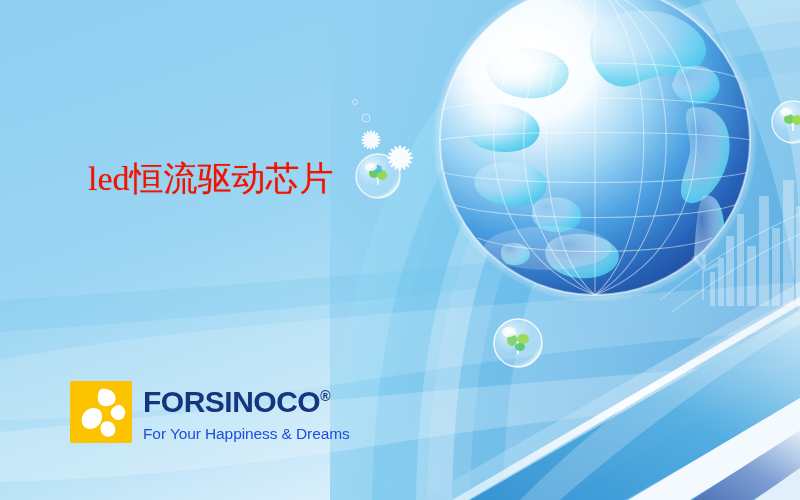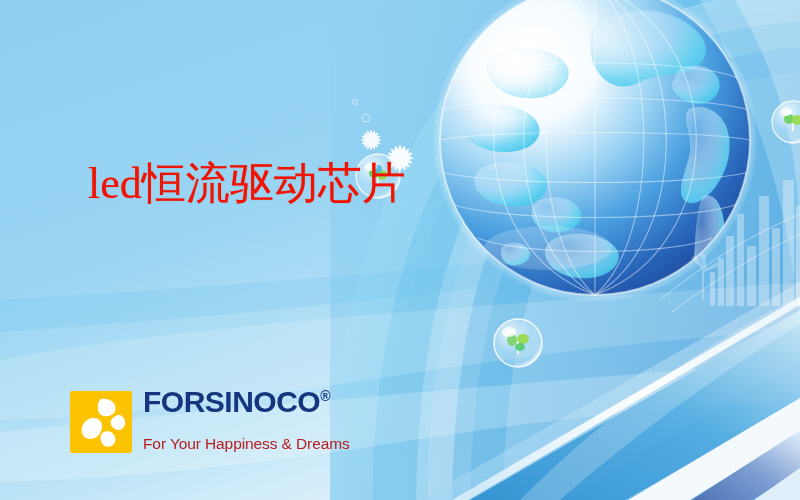--- a/index.html
+++ b/index.html
@@ -19,36 +19,36 @@
   
   #title-block{
     position:absolute;
     left:88px;top:162px;
     width:420px;
     z-index:40;
   }
   .title-line{
     color:#f01400;
     font-family:"Liberation Serif","DejaVu Serif",serif;
-    font-size:44px;
+    font-size:34px;
     line-height:1.0;
     white-space:nowrap;
     letter-spacing:0px;
     text-shadow:0 0 1px rgba(240,20,0,.45);
   }
   #title-line-1{margin:0 0 28px 0;}
   #title-line-2{margin:0 0 0 14px;}
 
   
   #logo{
     position:absolute;
     left:70px;top:381px;
     z-index:40;
     display:flex;
-    align-items:flex-end;
+    align-items:center;
   }
   #logo-mark{
     width:62px;height:62px;
     background:#fcc300;
     border-radius:2px;
     position:relative;
     flex:0 0 auto;
   }
   #logo-mark svg{position:absolute;left:0;top:0;}
   #logo-text{
@@ -65,27 +65,27 @@
     white-space:nowrap;
     position:relative;
   }
   #logo-reg{
     font-size:14px;
     vertical-align:super;
     line-height:0;
     letter-spacing:0;
   }
   #logo-tagline{
-    color:#b91c1c;
+    color:#1d4ed8;
     font-family:"Liberation Sans",sans-serif;
     font-size:15.5px;
     line-height:18px;
     letter-spacing:-0.1px;
     white-space:nowrap;
-    margin-top:18px;
+    margin-top:8px;
   }
 </style>
 </head>
 <body>
 
 <div id="slide">
 
   <svg class="layer" viewBox="0 0 800 500" preserveAspectRatio="none">
     <defs>
       <linearGradient id="bgGrad" x1="0" y1="0" x2="0.55" y2="1">

